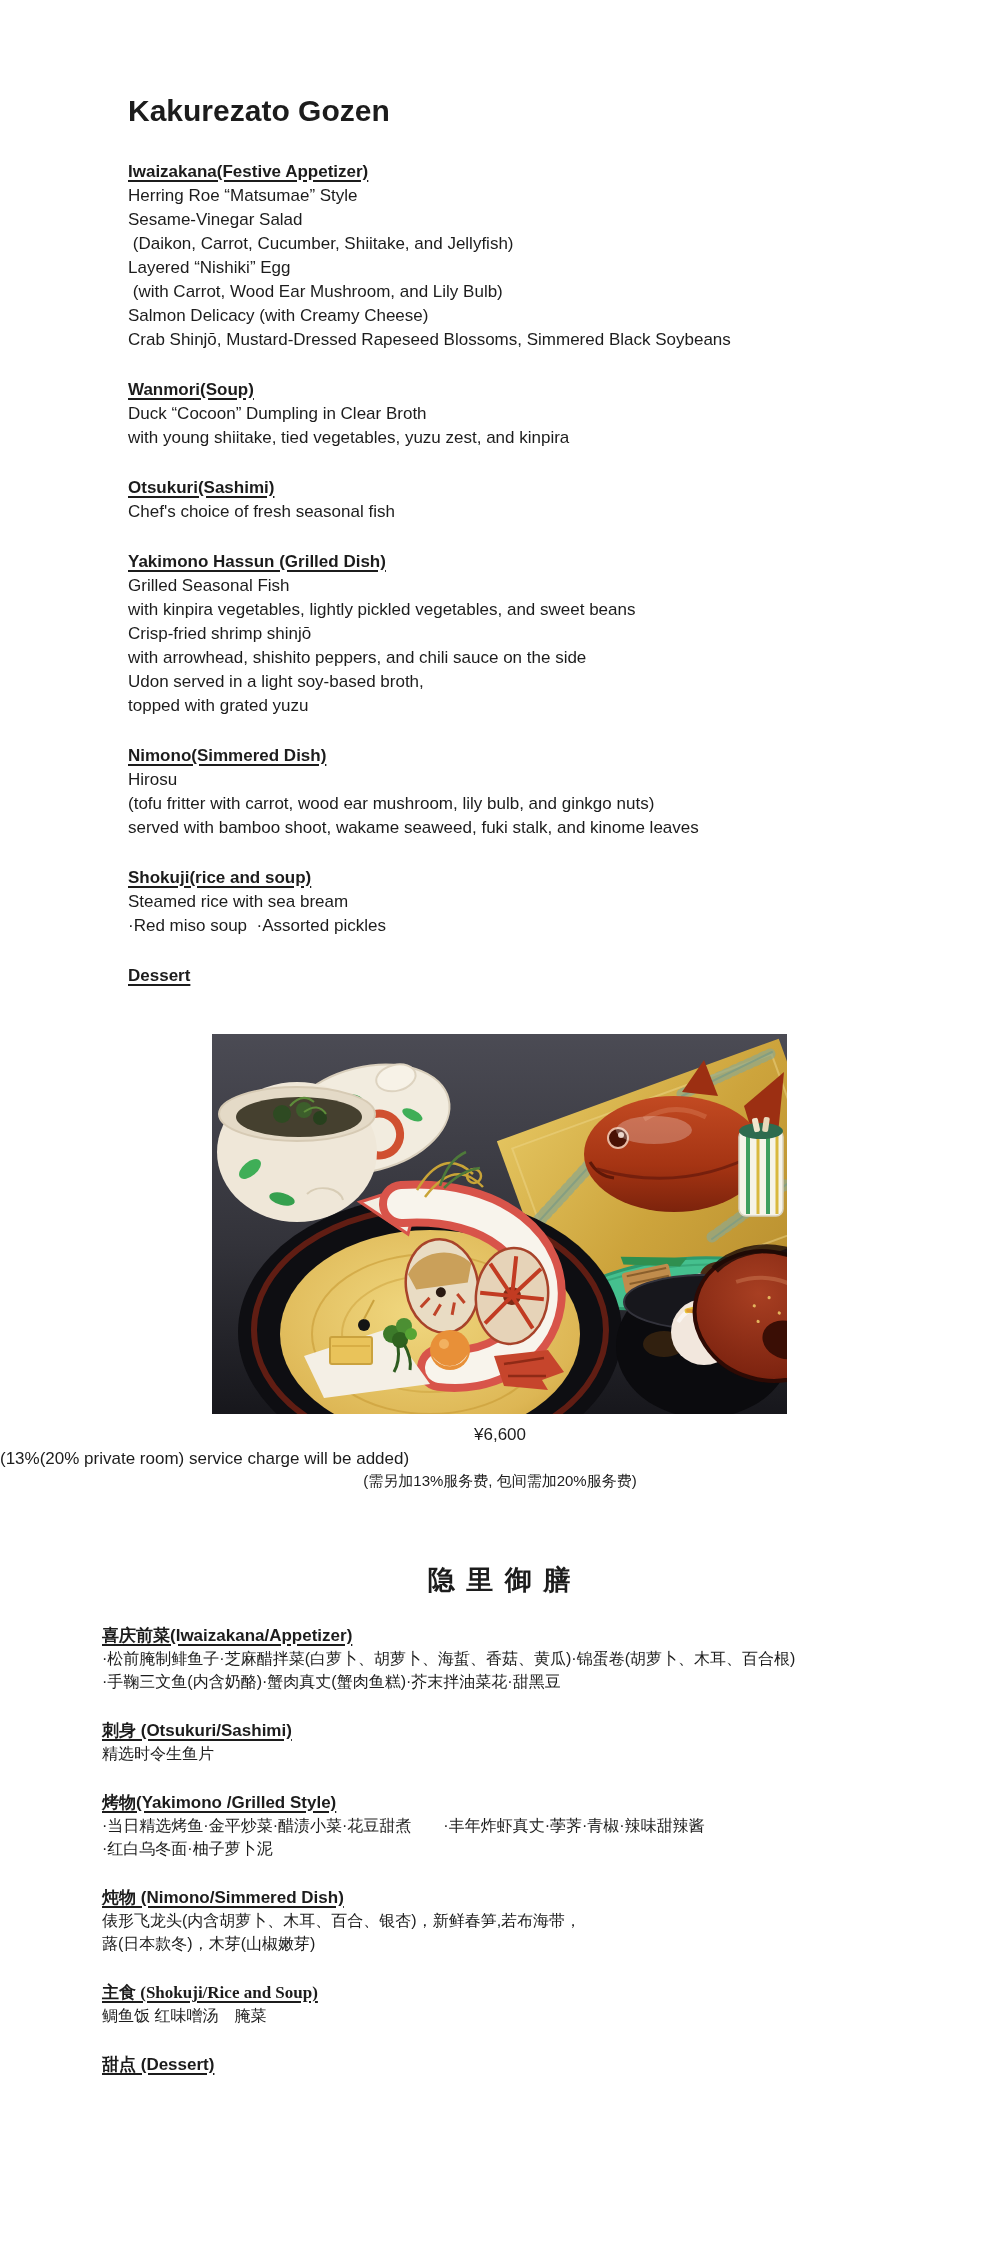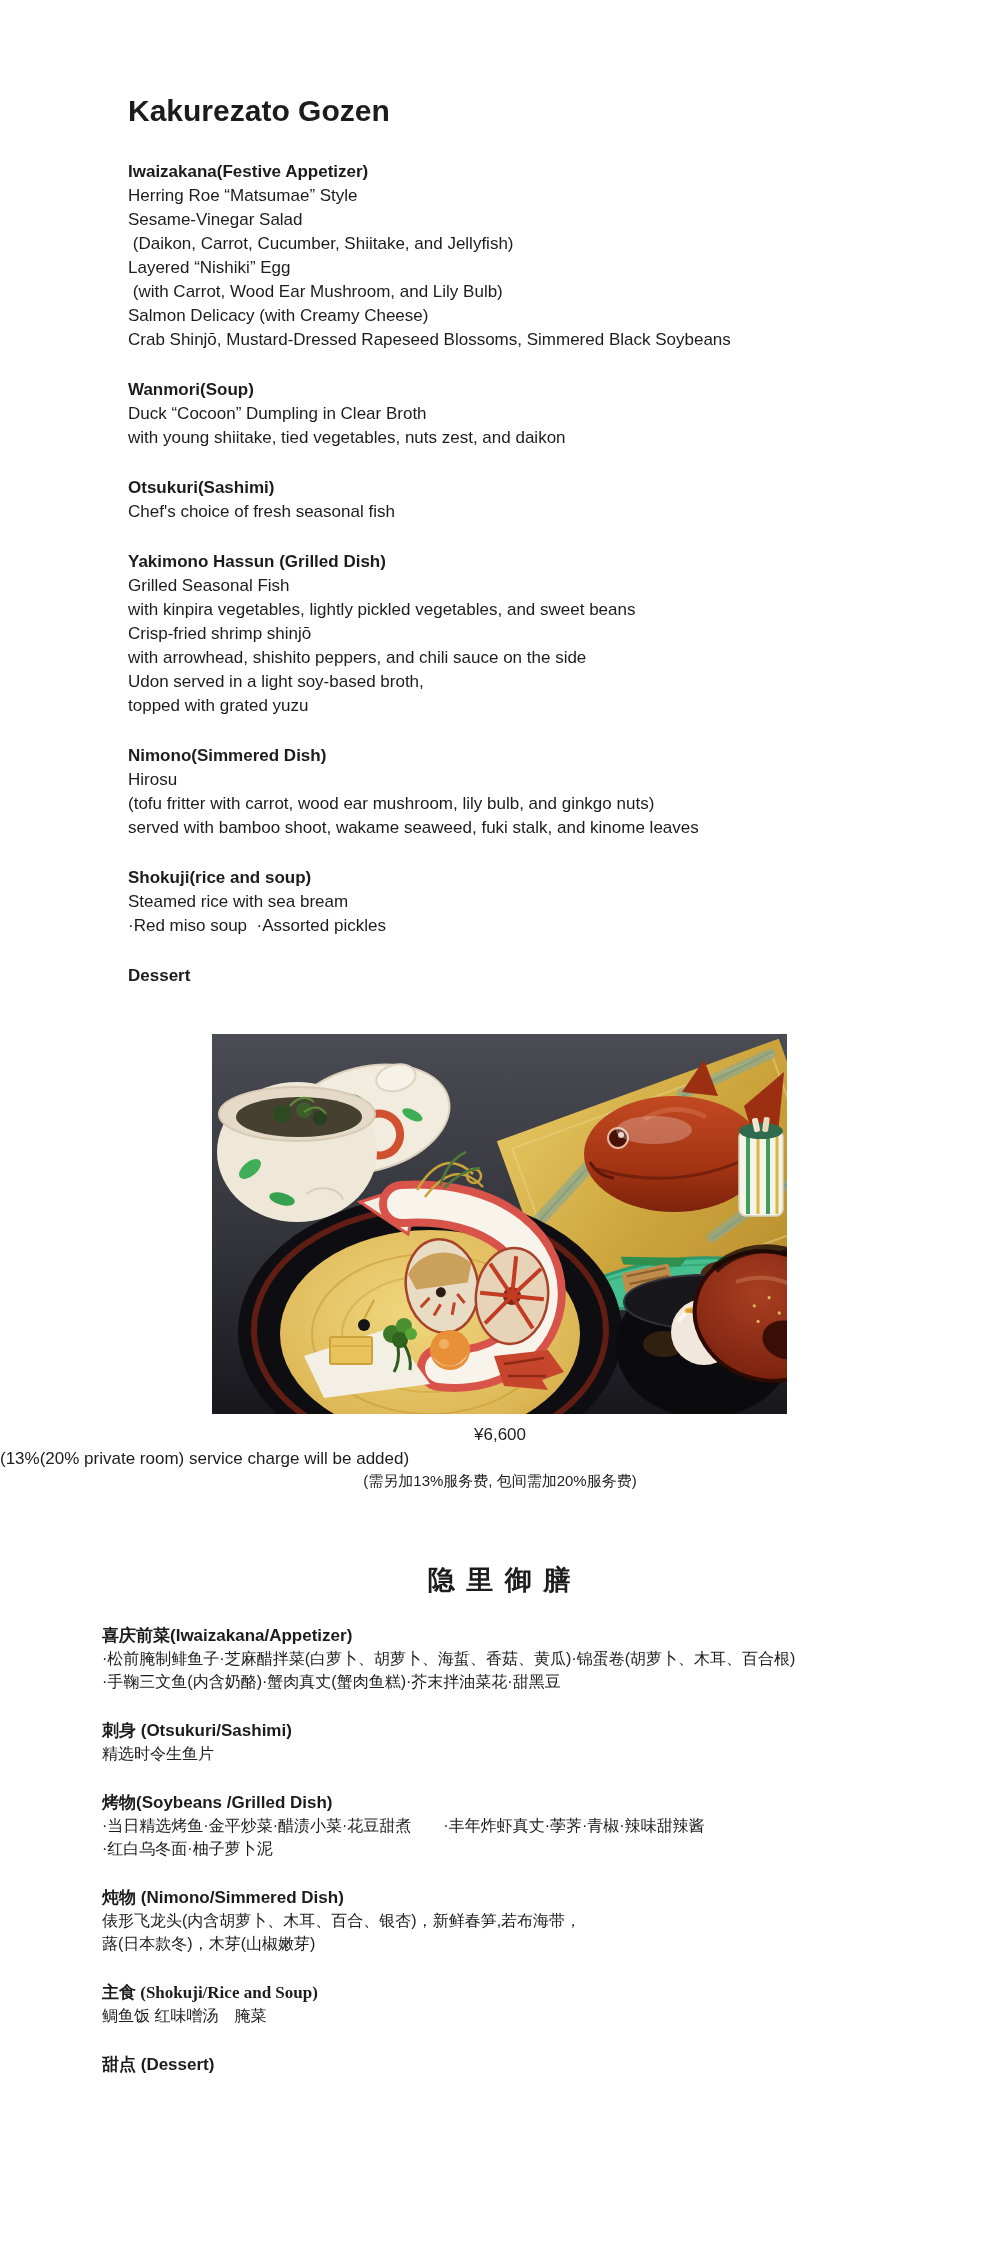--- a/index.html
+++ b/index.html
@@ -4,21 +4,21 @@
 <style>
   html,body{margin:0;padding:0;background:#ffffff;}
   .page{
     position:relative;width:1000px;height:2261px;background:#ffffff;overflow:hidden;
     font-family:"Liberation Sans","DejaVu Sans",sans-serif;color:#1c1c1c;
   }
   .en-menu{padding:92px 46px 0 128px;}
   .page-title{font-size:30px;font-weight:600;line-height:38px;margin:0 0 30px 0;}
   .section{margin:0 0 26px 0;font-size:17px;line-height:24px;}
   .heading{font-weight:700;}
-  .heading > span{text-underline-offset:3px;text-decoration-thickness:1.5px;}
+  .heading > span{text-decoration:underline;text-underline-offset:3px;text-decoration-thickness:1.5px;}
   .line{white-space:pre-wrap;}
   .photo-wrap{margin:46px 0 0 212px;width:575px;height:380px;line-height:0;}
   .caption-price{margin-top:9px;text-align:center;font-size:17px;line-height:24px;}
   .caption-en{text-align:left;font-size:17px;line-height:23px;}
   .caption-zh{text-align:center;font-size:15px;line-height:21px;}
   .zh-title{margin-top:71px;text-align:center;font-size:27px;font-weight:700;letter-spacing:2px;}
   .zh-menu{padding:26px 60px 0 102px;}
   .zh-menu .section{font-size:16px;line-height:23px;margin-bottom:26px;}
   .zh-menu .heading{font-size:17px;}
   .serif-en{font-family:"Liberation Serif","DejaVu Serif",serif;font-weight:600;}
@@ -38,21 +38,21 @@
       <div class="line"> (Daikon, Carrot, Cucumber, Shiitake, and Jellyfish)</div>
       <div class="line">Layered “Nishiki” Egg</div>
       <div class="line"> (with Carrot, Wood Ear Mushroom, and Lily Bulb)</div>
       <div class="line">Salmon Delicacy (with Creamy Cheese)</div>
       <div class="line">Crab Shinjō, Mustard-Dressed Rapeseed Blossoms, Simmered Black Soybeans</div>
     </div>
 
     <div class="section">
       <div class="heading"><span>Wanmori(Soup)</span></div>
       <div class="line">Duck “Cocoon” Dumpling in Clear Broth</div>
-      <div class="line">with young shiitake, tied vegetables, nuts zest, and daikon</div>
+      <div class="line">with young shiitake, tied vegetables, yuzu zest, and kinpira</div>
     </div>
 
     <div class="section">
       <div class="heading"><span>Otsukuri(Sashimi)</span></div>
       <div class="line">Chef's choice of fresh seasonal fish</div>
     </div>
 
     <div class="section">
       <div class="heading"><span>Yakimono Hassun (Grilled Dish)</span></div>
       <div class="line">Grilled Seasonal Fish</div>
@@ -273,21 +273,21 @@
       <div class="line">·手鞠三文鱼(内含奶酪)·蟹肉真丈(蟹肉鱼糕)·芥末拌油菜花·甜黑豆</div>
     </div>
 
 
     <div class="section">
       <div class="heading"><span>刺身 (Otsukuri/Sashimi)</span></div>
       <div class="line">精选时令生鱼片</div>
     </div>
 
     <div class="section">
-      <div class="heading"><span>烤物(Soybeans /Grilled Dish)</span></div>
+      <div class="heading"><span>烤物(Yakimono /Grilled Style)</span></div>
       <div class="line">·当日精选烤鱼·金平炒菜·醋渍小菜·花豆甜煮　　·丰年炸虾真丈·荸荠·青椒·辣味甜辣酱</div>
       <div class="line">·红白乌冬面·柚子萝卜泥</div>
     </div>
 
     <div class="section">
       <div class="heading"><span>炖物 (Nimono/Simmered Dish)</span></div>
       <div class="line">俵形飞龙头(内含胡萝卜、木耳、百合、银杏)，新鲜春笋,若布海带，</div>
       <div class="line">蕗(日本款冬)，木芽(山椒嫩芽)</div>
     </div>
 

